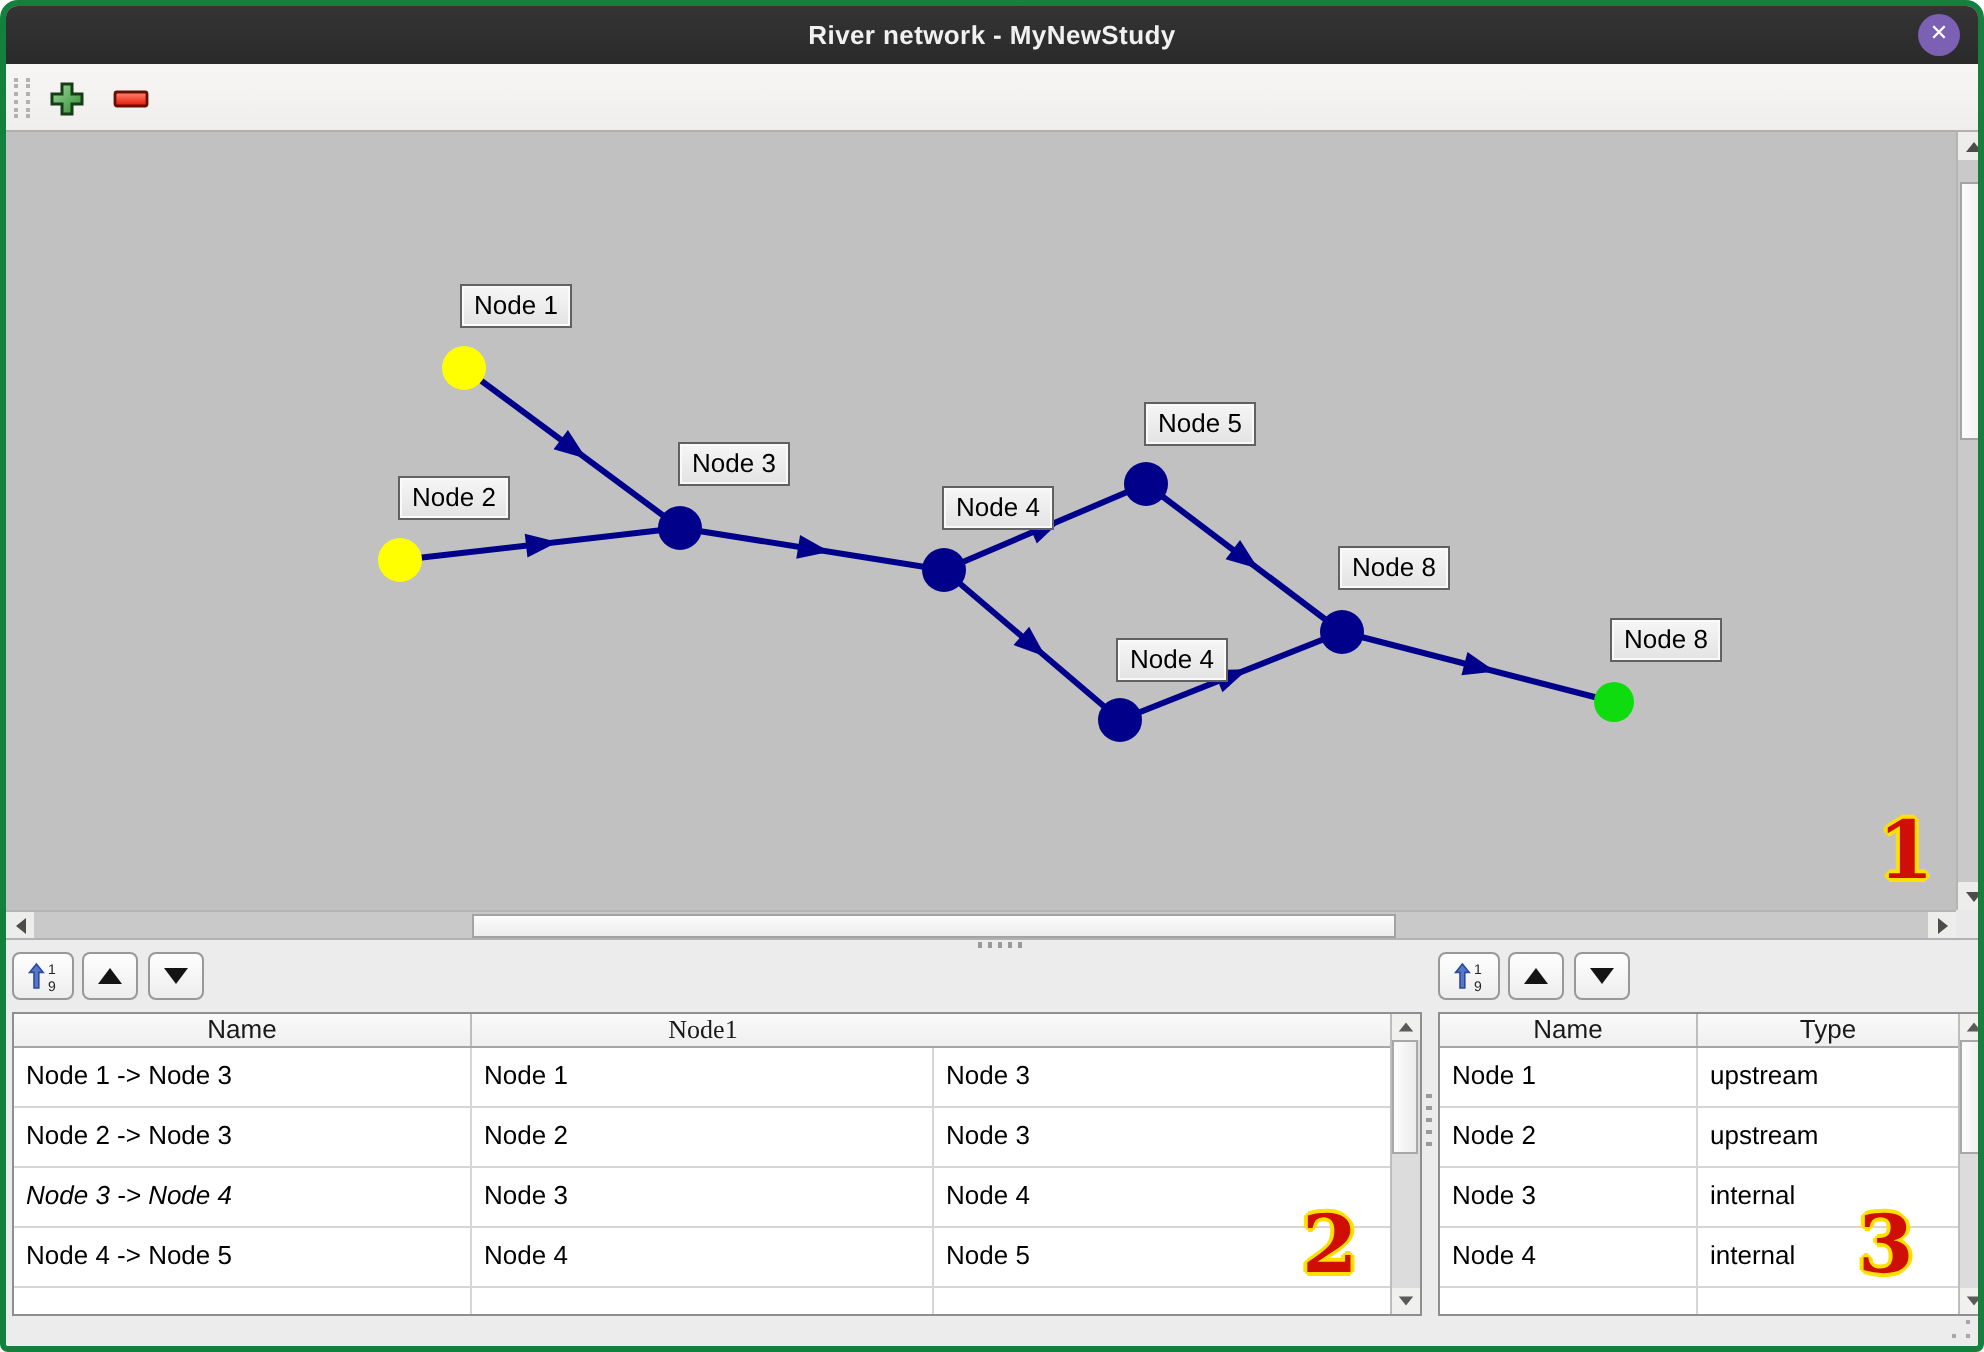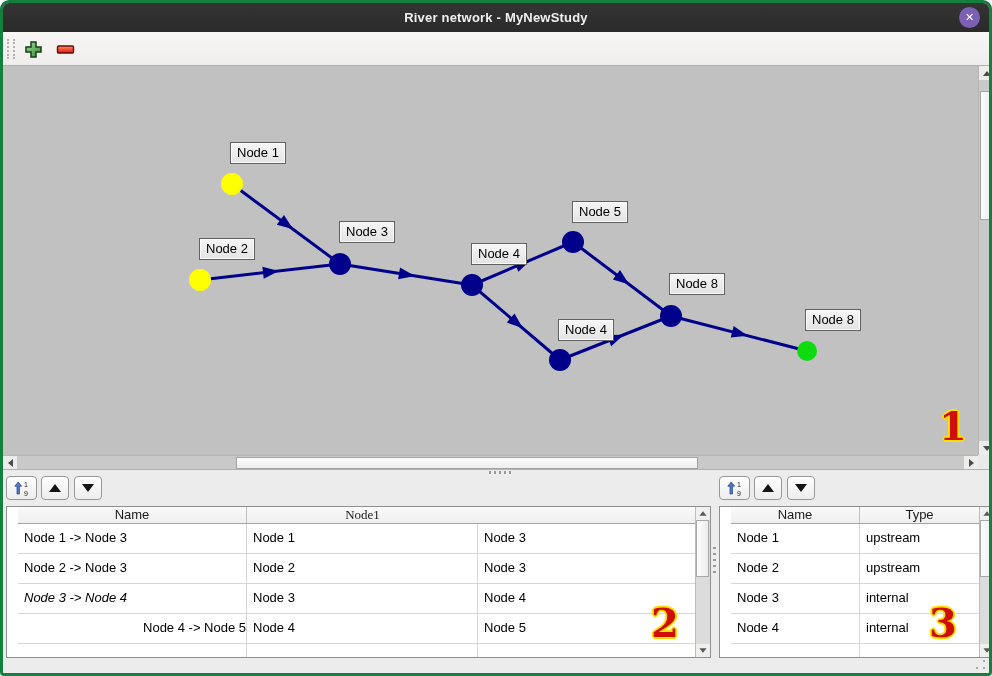--- a/index.html
+++ b/index.html
@@ -64,21 +64,21 @@
   .dtable{position:absolute;top:32px;height:152px;background:#ffffff;border:1px solid #8f8f8f;box-sizing:border-box;overflow:hidden;}
   .t-left{left:3px;width:705px;}
   .t-right{left:716px;width:276px;}
   .tscroll{position:absolute;right:0;top:0;bottom:0;width:15px;background:#dcdcdc;border-left:1px solid #bdbdbd;box-sizing:border-box;}
   .tscroll .sb-t{position:absolute;left:0;width:14px;height:13px;background:#f0f0ef;display:flex;align-items:center;justify-content:center;cursor:pointer;}
   .tscroll .sb-tup{top:0;} .tscroll .sb-tdown{bottom:0;}
   .t-thumb{position:absolute;left:0px;top:13px;width:13px;height:57px;
     background:linear-gradient(90deg,#fdfdfd,#ececec);border:1px solid #a8a8a8;box-sizing:border-box;cursor:pointer;}
   .tscroll .tri-up{border-bottom-color:#5a5a5a;transform:scale(.9);}
   .tscroll .tri-down{border-top-color:#5a5a5a;transform:scale(.9);}
-  .tbody{position:absolute;left:0;top:0;right:15px;bottom:0;padding-left:11px;}
+  .tbody{position:absolute;left:0;top:0;right:15px;bottom:0;}
   .thead{display:flex;height:17px;background:linear-gradient(#fafafa,#efefef);border-bottom:1px solid #a5a5a5;box-sizing:border-box;}
   .th{font-size:13px;color:#1a1a1a;text-align:center;line-height:16px;border-right:1px solid #bdbdbd;box-sizing:border-box;overflow:hidden;cursor:pointer;}
   .th:last-child{border-right:none;}
   .trow{display:flex;height:30px;border-bottom:1px solid #d6d6d6;box-sizing:border-box;background:#fff;}
   .td{font-size:13px;color:#000;line-height:28px;padding-left:6px;border-right:1px solid #d6d6d6;box-sizing:border-box;white-space:nowrap;overflow:hidden;cursor:default;}
   .td:last-child{border-right:none;}
   .trow.partial{height:13px;border-bottom:none;}
   
   .ann{position:absolute;font-family:"DejaVu Serif",serif;font-weight:bold;font-size:40px;line-height:1;color:#cf0e06;z-index:9;
     text-shadow:-2px 0 #ffe000,2px 0 #ffe000,0 -2px #ffe000,0 2px #ffe000,-1px -1px #ffe000,1px -1px #ffe000,-1px 1px #ffe000,1px 1px #ffe000;}
@@ -237,21 +237,21 @@
             <div class="td" style="width: 229px;">Node 2 -&gt; Node 3</div>
             <div class="td" style="width: 231px;">Node 2</div>
             <div class="td" style="flex: 1 1 0%;">Node 3</div>
           </div>
           <div class="trow">
             <div class="td" style="width: 229px; font-style: italic;">Node 3 -&gt; Node 4</div>
             <div class="td" style="width: 231px;">Node 3</div>
             <div class="td" style="flex: 1 1 0%;">Node 4</div>
           </div>
           <div class="trow">
-            <div class="td" style="width: 229px; text-align: right;">Node 4 -&gt; Node 5</div>
+            <div class="td" style="width: 229px;">Node 4 -&gt; Node 5</div>
             <div class="td" style="width: 231px;">Node 4</div>
             <div class="td" style="flex: 1 1 0%;">Node 5</div>
           </div>
           <div class="trow partial">
             <div class="td" style="width: 229px;"></div>
             <div class="td" style="width: 231px;"></div>
             <div class="td" style="flex: 1 1 0%;"></div>
           </div>
         </div>
       <div class="tscroll">

